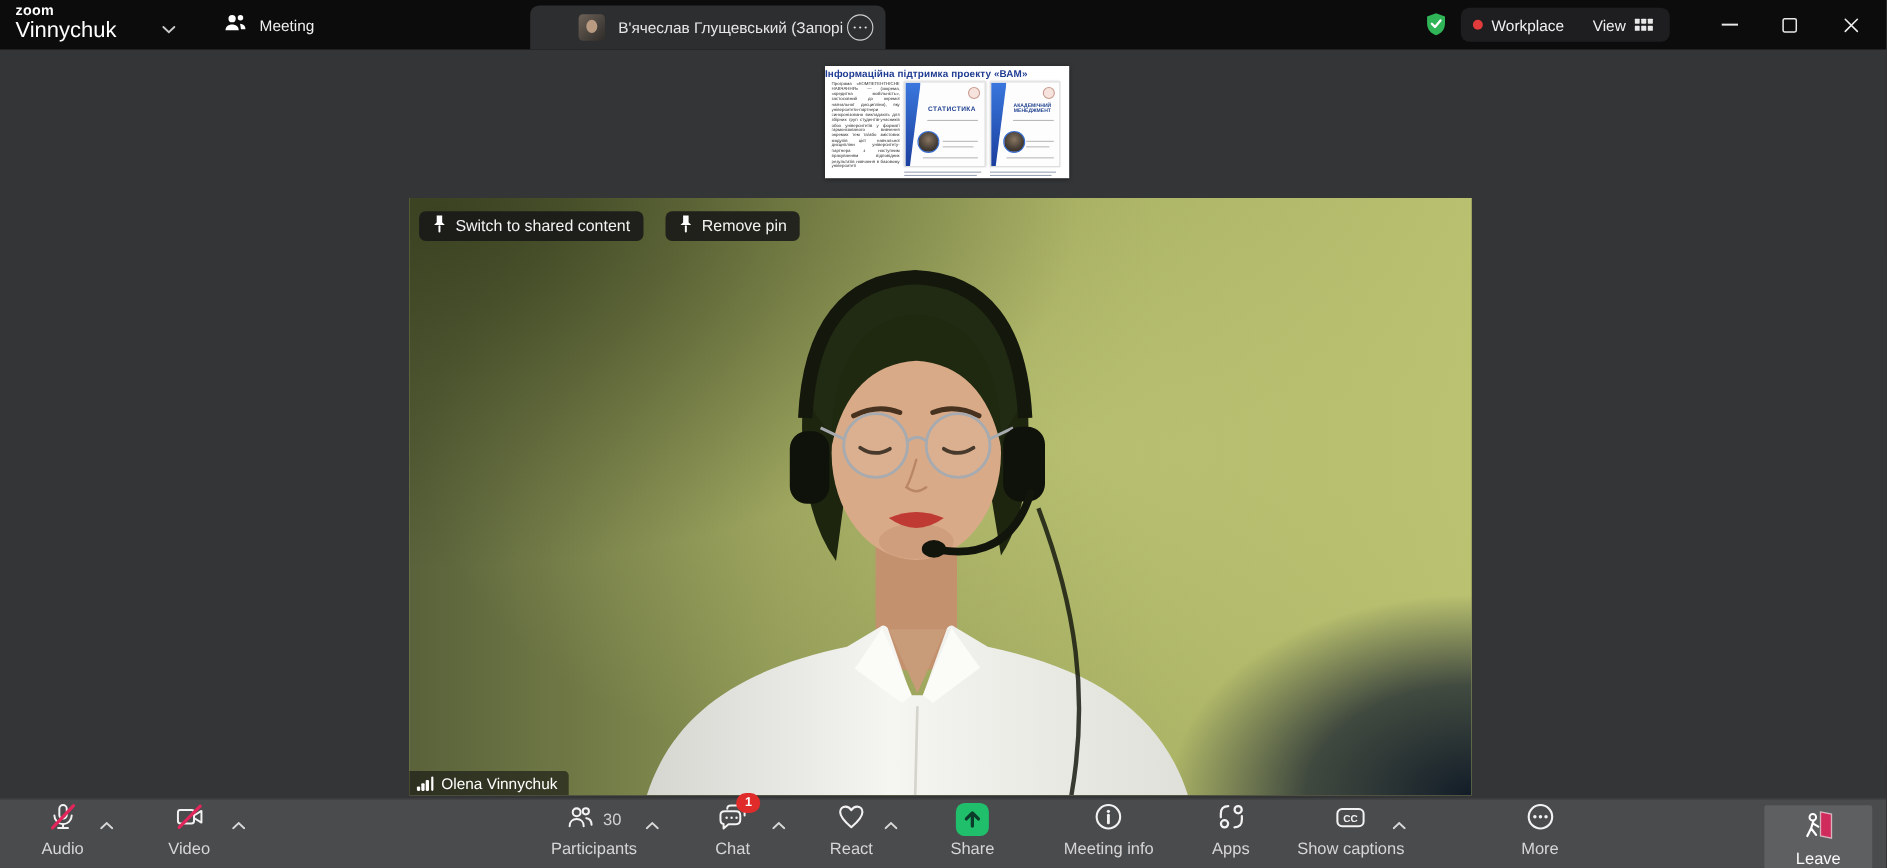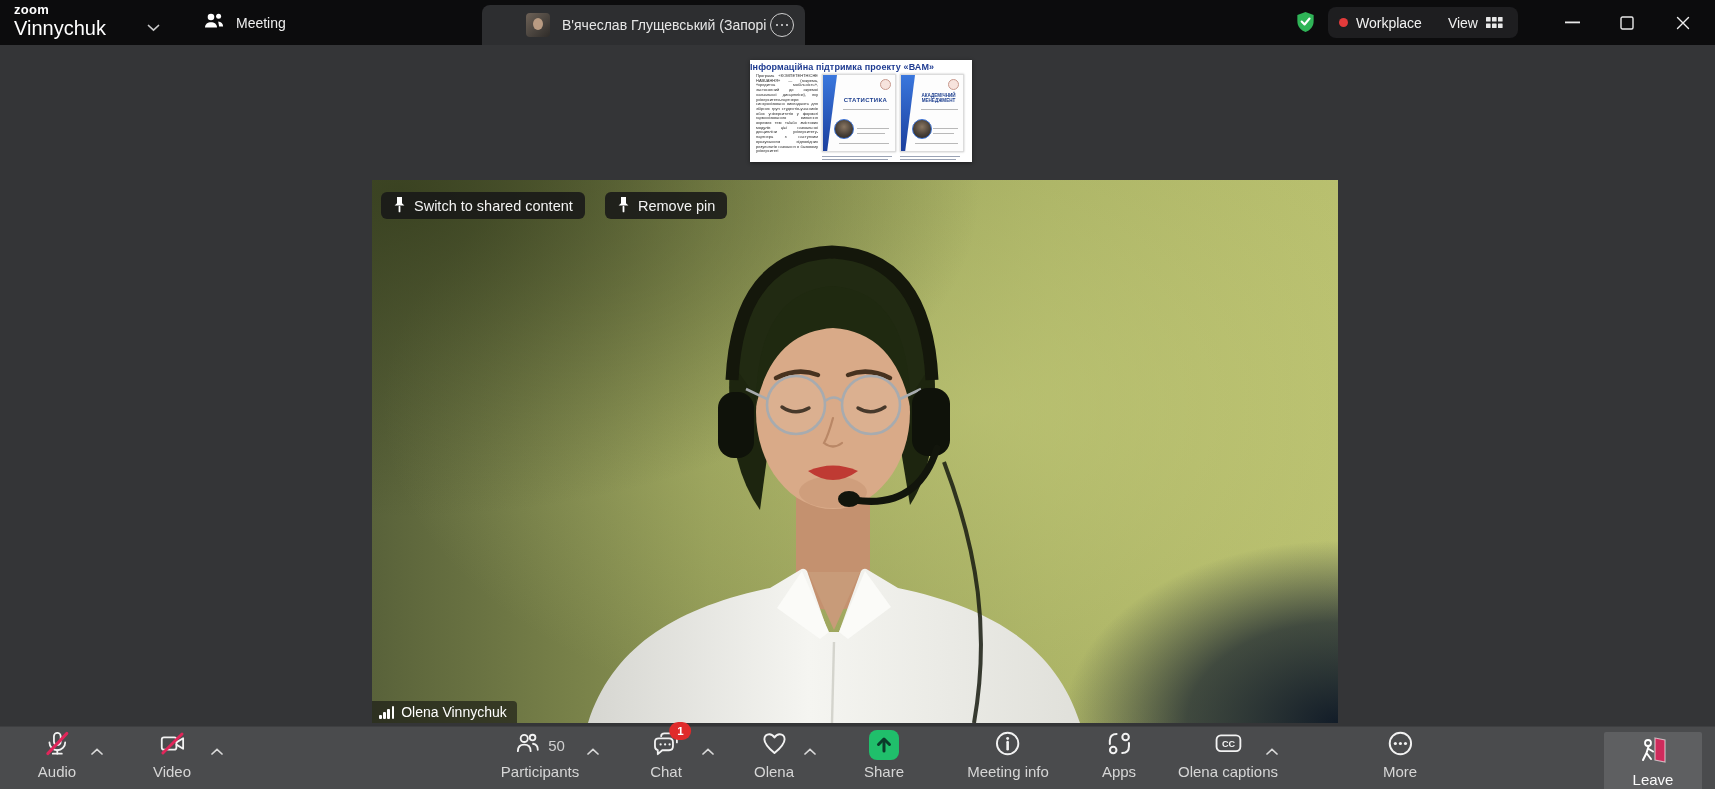--- a/index.html
+++ b/index.html
@@ -337,21 +337,21 @@
     <div class="tbtn" style="left:540px;">
       <div class="ticonrow">
         <span>
           <svg width="26" height="26" viewBox="0 0 24 24" fill="none" stroke="#f2f2f2" stroke-width="1.7" stroke-linecap="round">
             <circle cx="8.7" cy="7.8" r="3.3"></circle>
               <path d="M2.8 19.5 c0-4 2.6-6 5.9-6 s5.9 2 5.9 6"></path>
             <circle cx="16.4" cy="7" r="2.6"></circle>
               <path d="M16.8 12.7 c2.8.4 4.4 2.3 4.4 5.6"></path>
           </svg>
         </span>
-        <span class="tcount">50</span>
+        <span class="tcount">30</span>
       </div>
       <span class="tlabel">Participants</span>
     </div>
     <span class="tchev" style="left:593px;">
       <svg width="12" height="7" viewBox="0 0 12 7">
           <path d="M1 6 L6 1.3 L11 6" stroke="#d8d8d8" stroke-width="1.7" fill="none" stroke-linecap="round"></path>
         </svg>
     </span>
 
     <div class="tbtn" style="left:666px;">
@@ -376,21 +376,21 @@
     </span>
 
     <div class="tbtn" style="left:774px;">
       <div class="ticonrow">
           <span>
         <svg width="27" height="27" viewBox="0 0 24 24" fill="none" stroke="#f2f2f2" stroke-width="1.7" stroke-linejoin="round">
           <path d="M12 20.5 C5.4 15 3 11.2 3 8.2 C3 5.4 5 3.8 7.4 3.8 C9.3 3.8 10.9 4.9 12 6.6 C13.1 4.9 14.7 3.8 16.6 3.8 C19 3.8 21 5.4 21 8.2 C21 11.2 18.6 15 12 20.5 Z"></path>
         </svg>
       </span>
         </div>
-      <span class="tlabel">Olena</span>
+      <span class="tlabel">React</span>
     </div>
     <span class="tchev" style="left:810px;">
       <svg width="12" height="7" viewBox="0 0 12 7">
           <path d="M1 6 L6 1.3 L11 6" stroke="#d8d8d8" stroke-width="1.7" fill="none" stroke-linecap="round"></path>
         </svg>
     </span>
 
     <div class="tbtn" style="left:884px;">
       <div class="ticonrow">
           <span class="share-sq">
@@ -432,21 +432,21 @@
 
     <div class="tbtn" style="left:1228px;">
       <div class="ticonrow">
           <span>
         <svg width="29" height="26" viewBox="0 0 26 24">
           <rect x="2" y="5" width="22" height="14.5" rx="4" fill="none" stroke="#f2f2f2" stroke-width="1.7"></rect>
           <text x="13" y="15.6" text-anchor="middle" font-size="8.4" font-weight="bold" fill="#f2f2f2" font-family="Liberation Sans, sans-serif">CC</text>
         </svg>
       </span>
         </div>
-      <span class="tlabel">Olena captions</span>
+      <span class="tlabel">Show captions</span>
     </div>
     <span class="tchev" style="left:1272px;">
       <svg width="12" height="7" viewBox="0 0 12 7">
           <path d="M1 6 L6 1.3 L11 6" stroke="#d8d8d8" stroke-width="1.7" fill="none" stroke-linecap="round"></path>
         </svg>
     </span>
 
     <div class="tbtn" style="left:1400px;">
       <div class="ticonrow">
           <span>

